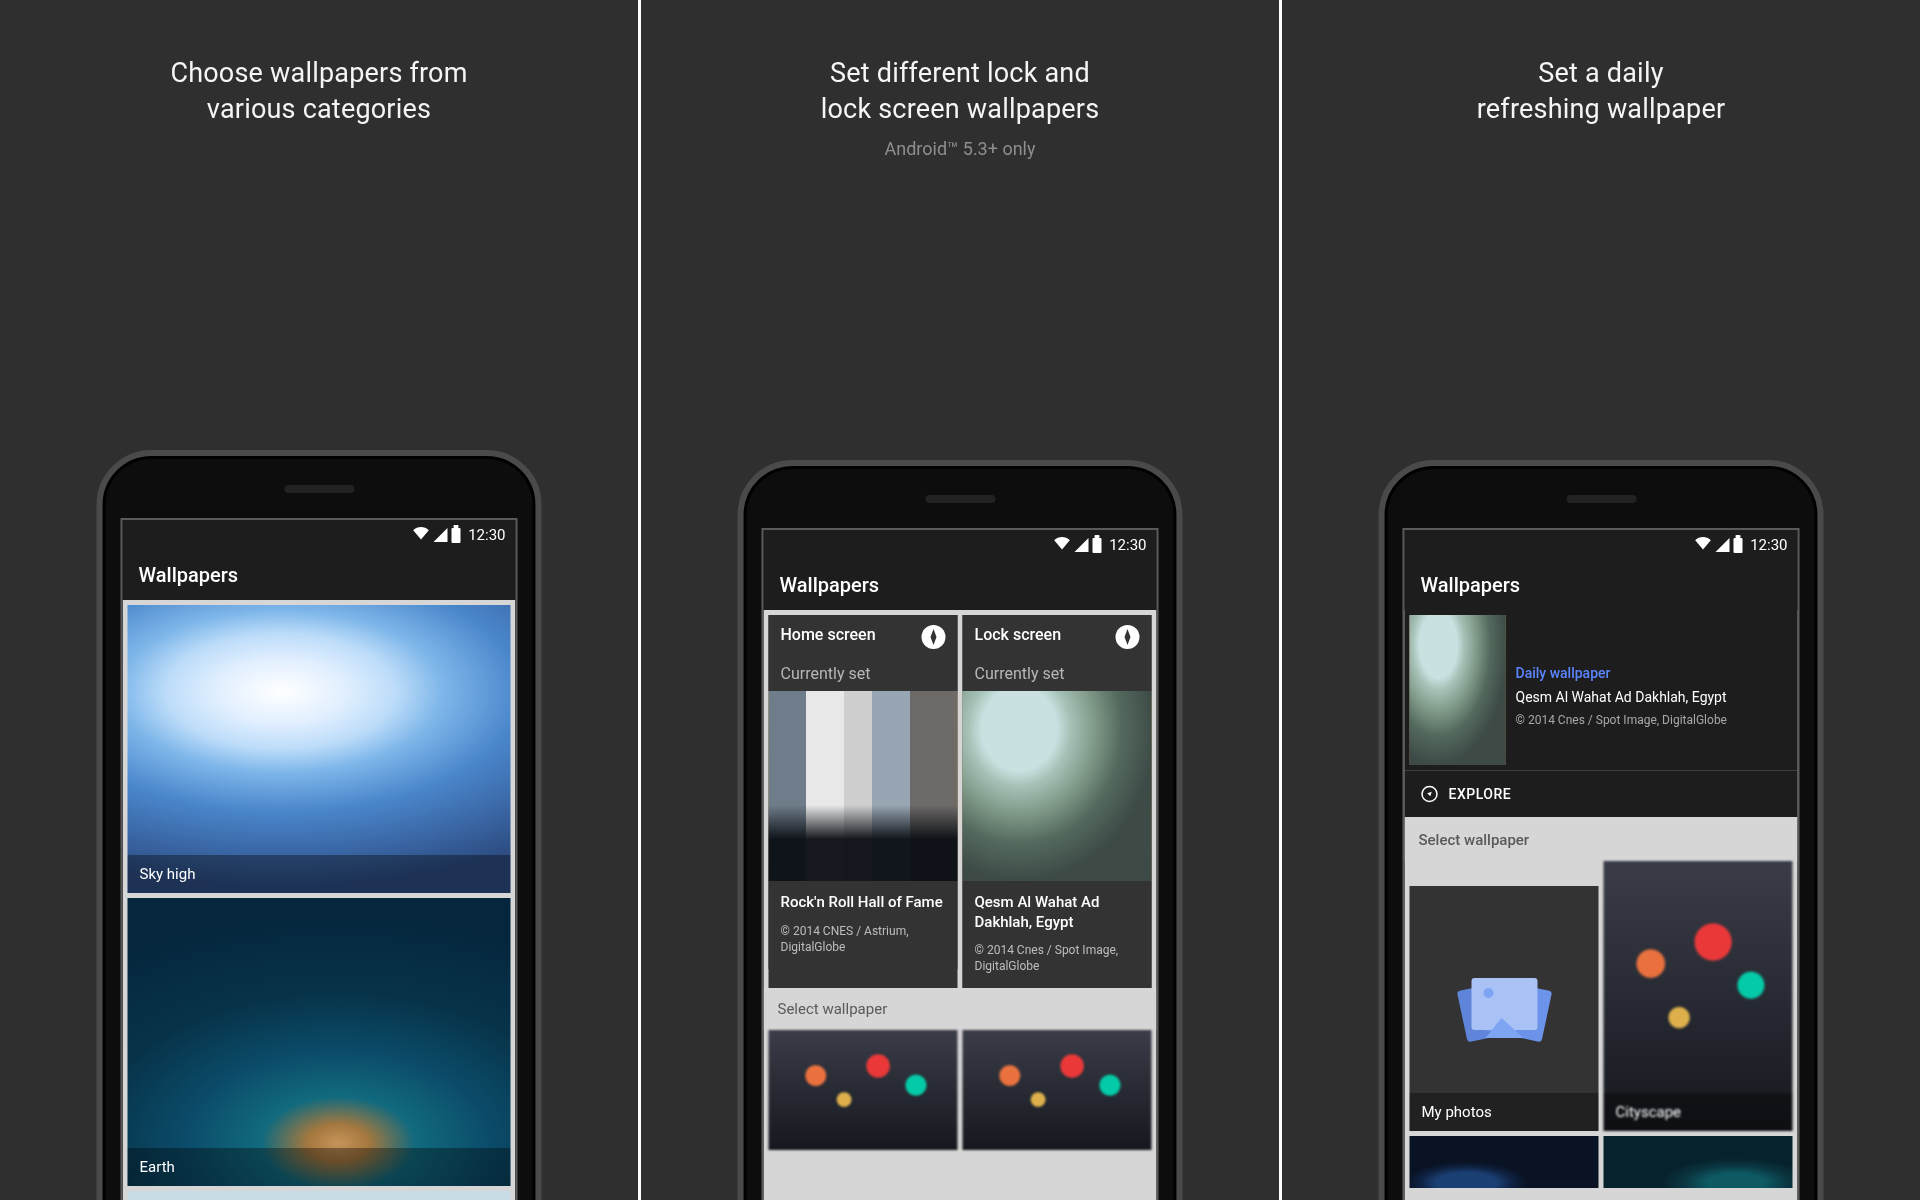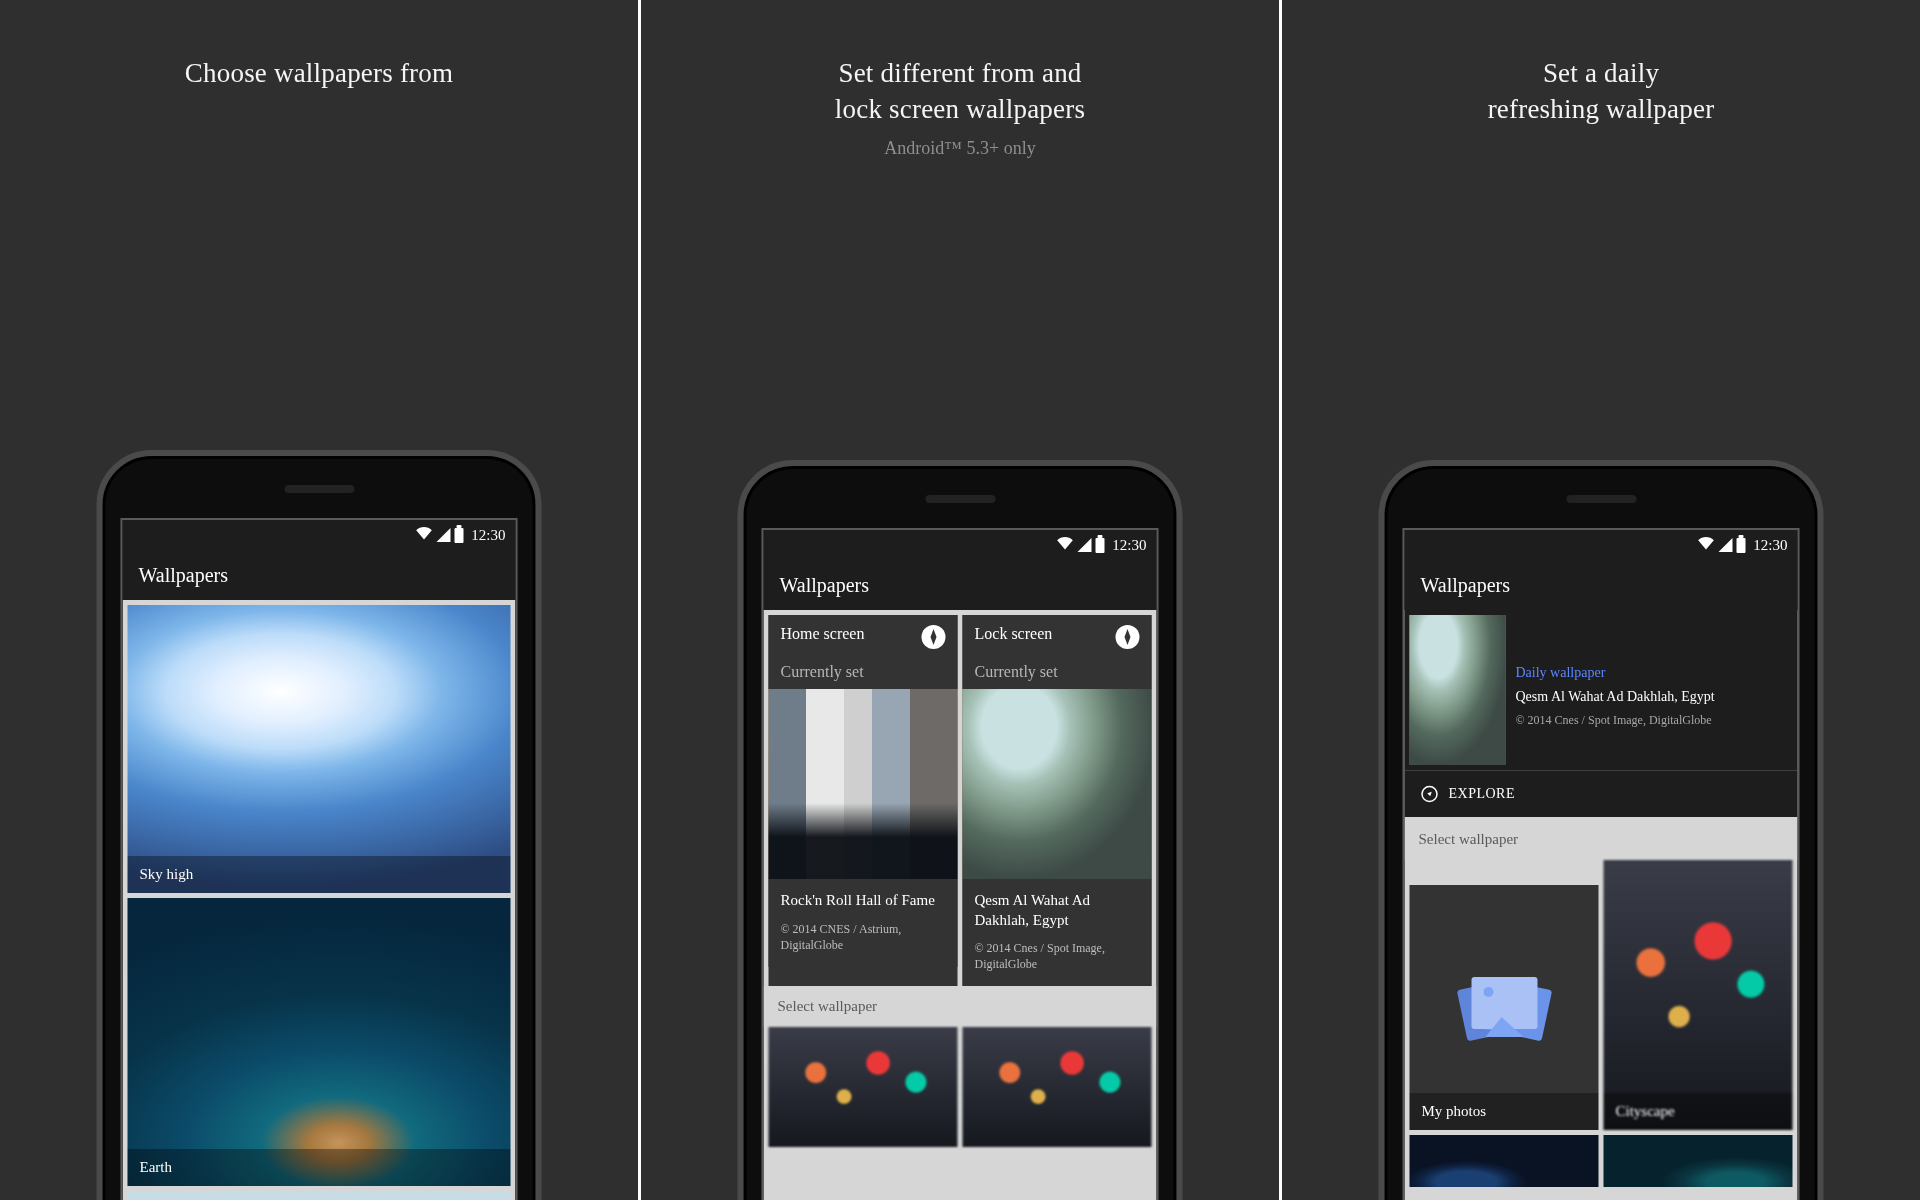--- a/index.html
+++ b/index.html
@@ -8,21 +8,20 @@
     width: 1920px;
     height: 1200px;
     font-family: "Roboto", "Helvetica Neue", Arial, sans-serif;
     color: #fff;
     overflow: hidden;
   }
   .panels {
     display: flex;
     width: 100%;
     height: 100%;
-    font-family: Liberation Serif, serif;
   }
   .panel {
     flex: 1 1 0;
     position: relative;
     display: flex;
     flex-direction: column;
     align-items: center;
     border-right: 3px solid #fff;
   }
   .panel:last-child { border-right: none; }
@@ -237,20 +236,21 @@
   }
 </style>
 </head>
 <body>
 
 <div class="panels">
 
   <div class="panel panel1">
     <div class="promo-title">
       <div>Choose wallpapers from</div>
+      <div>various categories</div>
     </div>
 
     <div class="phone-wrap">
       <div class="phone">
         <div class="speaker"></div>
         <div class="screen">
           <div class="statusbar">
             <div class="status-icons">
               <span>
                 <svg width="17" height="14" viewBox="0 0 24 18">
@@ -278,21 +278,21 @@
             </div>
           </div>
 
         </div>
       </div>
     </div>
   </div>
 
   <div class="panel panel2">
     <div class="promo-title">
-      <div>Set different from and</div>
+      <div>Set different lock and</div>
       <div>lock screen wallpapers</div>
     </div>
     <div class="promo-sub">Android™ 5.3+ only</div>
 
     <div class="phone-wrap">
       <div class="phone">
         <div class="speaker"></div>
         <div class="screen">
           <div class="statusbar">
             <div class="status-icons">

